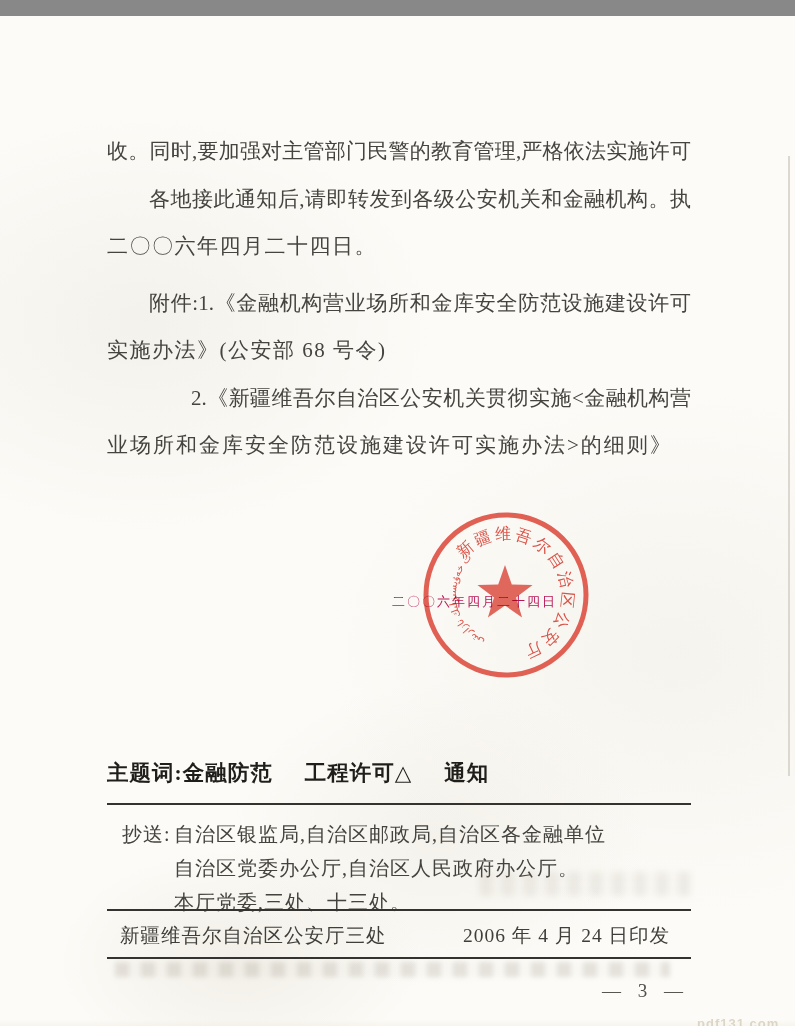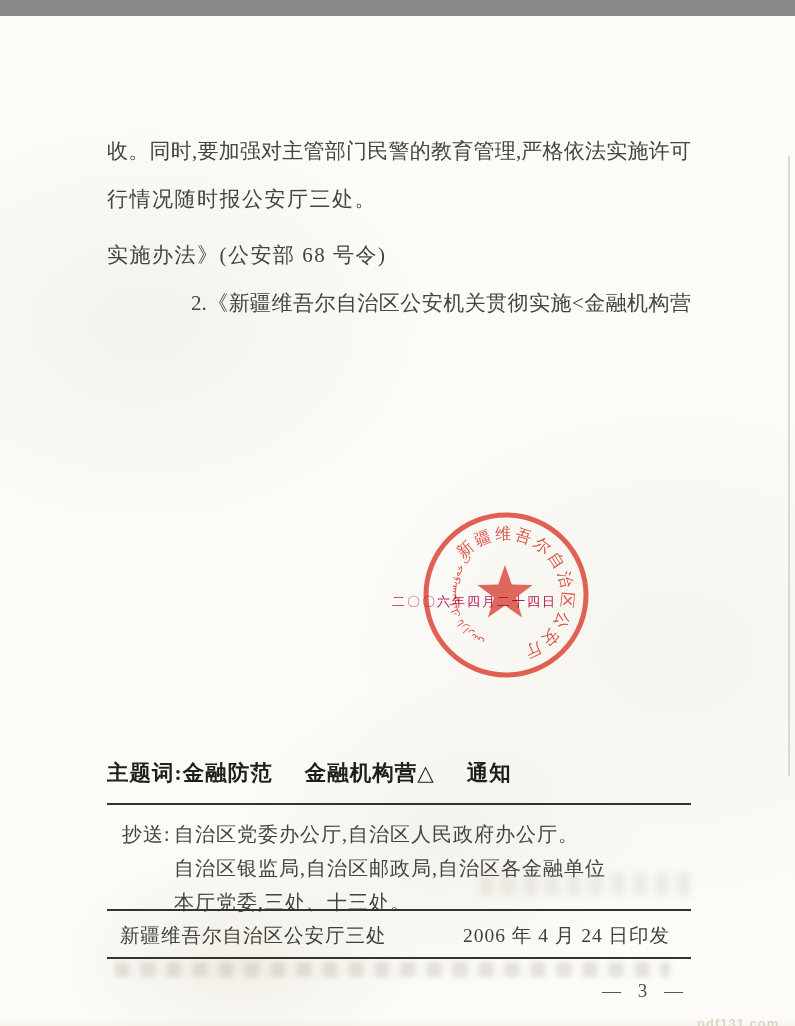--- a/index.html
+++ b/index.html
@@ -91,25 +91,28 @@
 </style>
 </head>
 <body>
 
 <div class="page">
   <div class="paper-texture"></div>
 
   <div class="doc-body">
     <div>
       <div class="ln just">收。同时,要加强对主管部门民警的教育管理,严格依法实施许可</div>
-      <div class="ln">行情况随时报公安厅三处。</div>
+      <div class="ln just" style="padding-left:42px;">各地接此通知后,请即转发到各级公安机关和金融机构。执</div>
+      <div class="ln">二〇〇六年四月二十四日。</div>
     </div>
     <div class="attach">
+      <div class="ln just" style="padding-left:42px;">附件:1.《金融机构营业场所和金库安全防范设施建设许可</div>
       <div class="ln">实施办法》(公安部 68 号令)</div>
       <div class="ln just" style="padding-left:84px;">2.《新疆维吾尔自治区公安机关贯彻实施&lt;金融机构营</div>
+      <div class="ln" style="letter-spacing:2px;">业场所和金库安全防范设施建设许可实施办法&gt;的细则》</div>
     </div>
   </div>
 
   <svg class="seal" viewBox="0 0 176 176">
     <circle cx="86" cy="87" r="80" fill="none" stroke="#dc4a3d" stroke-width="5" stroke-opacity="0.95"></circle>
     <polygon points="85,57 91.8,76.6 112.6,77 96,89.6 102.1,109.5 85,97.6 67.9,109.5 74,89.6 57.4,77 78.2,76.6" fill="#da4639" fill-opacity="0.88"></polygon>
     <defs>
       <path id="arcCN" d="M 43.1 51 A 56 56 0 1 1 105.2 139.6" fill="none"></path>
       <path id="arcUG" d="M 64.9 132.3 A 50 50 0 0 1 52.5 49.8" fill="none"></path>
     </defs>
@@ -117,30 +120,30 @@
       <textPath href="#arcCN">新疆维吾尔自治区公安厅</textPath>
     </text>
     <text font-size="10" fill="#d8453a" letter-spacing="0.5">
       <textPath href="#arcUG">شىنجاڭ ئۇيغۇر ئاپتونوم رايونى جامائەت خەۋپسىزلىك نازارىتى</textPath>
     </text>
   </svg>
 
   <div class="date-line">二〇〇六年四月二十四日</div>
 
   <div class="subject-row">
-    <span>主题词:</span><span class="term">金融防范</span><span class="term">金融机构营△</span><span class="term">通知</span>
+    <span>主题词:</span><span class="term">金融防范</span><span class="term">工程许可△</span><span class="term">通知</span>
   </div>
 
   <div class="rule rule1"></div>
 
   <div class="cc-block">
     <div class="cc-label">抄送:</div>
     <div class="cc-lines">
+      <div>自治区银监局,自治区邮政局,自治区各金融单位</div>
       <div>自治区党委办公厅,自治区人民政府办公厅。</div>
-      <div>自治区银监局,自治区邮政局,自治区各金融单位</div>
       <div>本厅党委,三处、十三处。</div>
     </div>
   </div>
 
   <div class="rule rule2"></div>
 
   <div class="issue-row">
     <span>新疆维吾尔自治区公安厅三处</span>
     <span>2006 年 4 月 24 日印发</span>
   </div>

